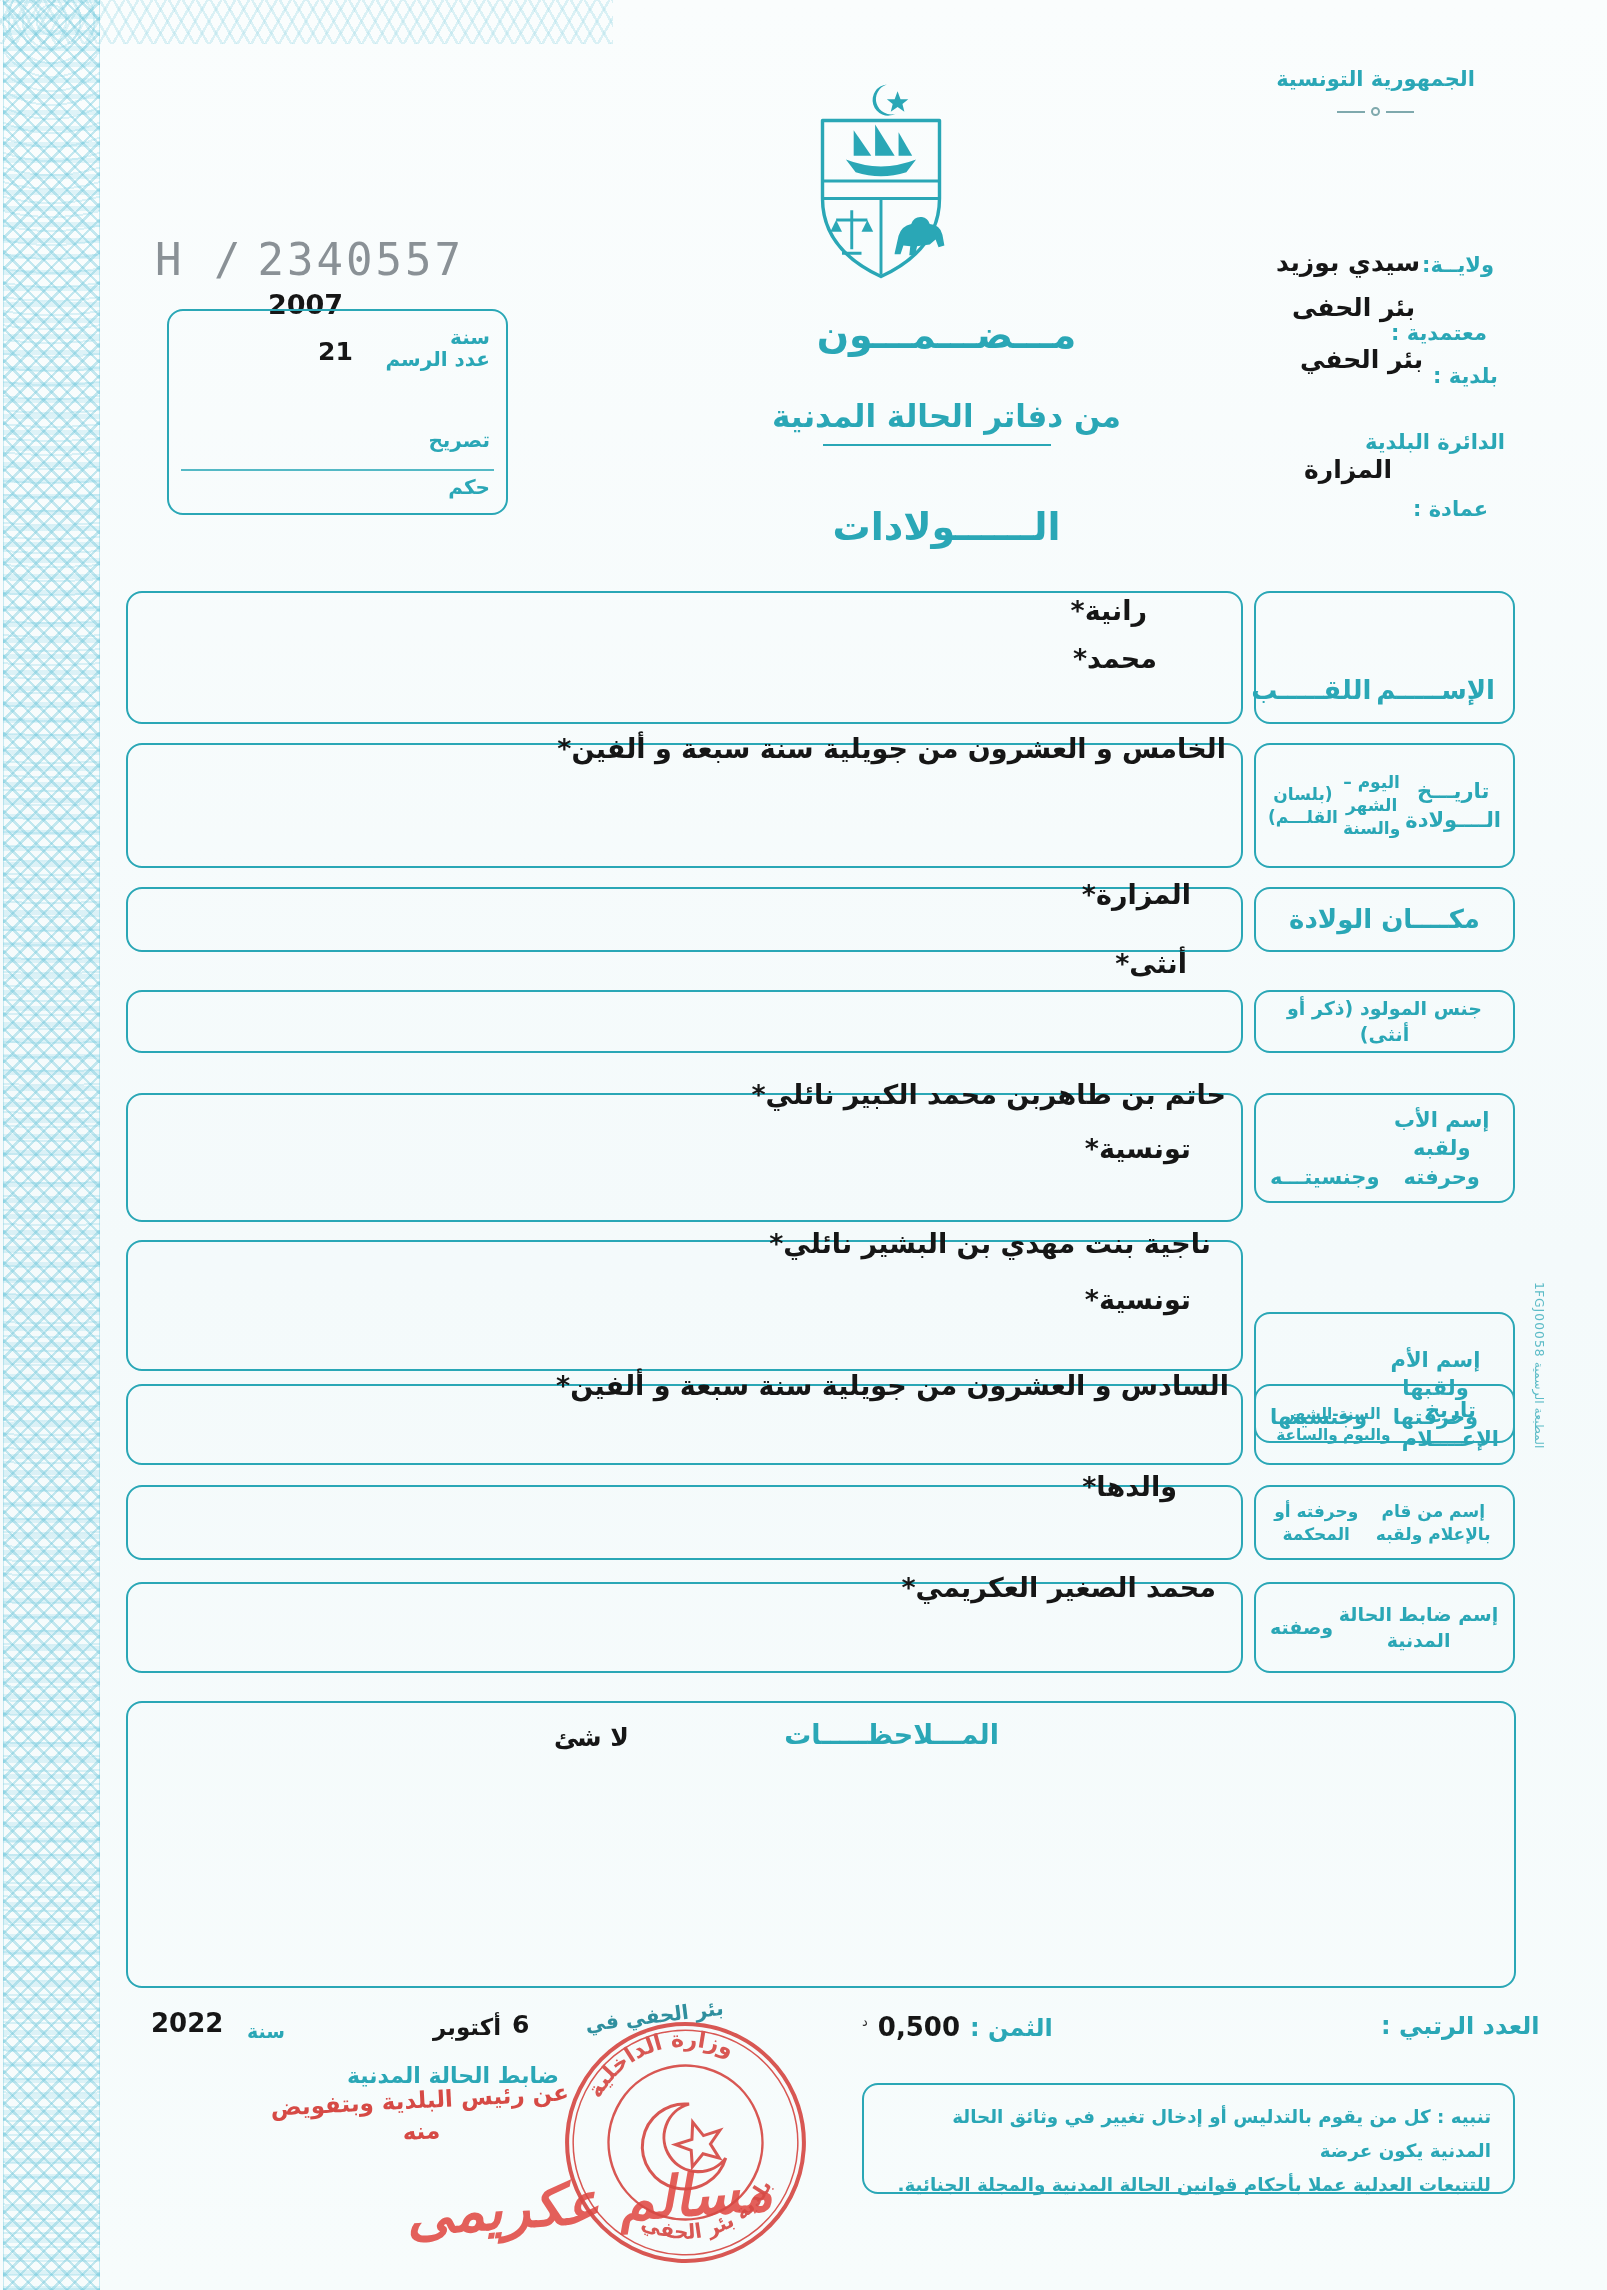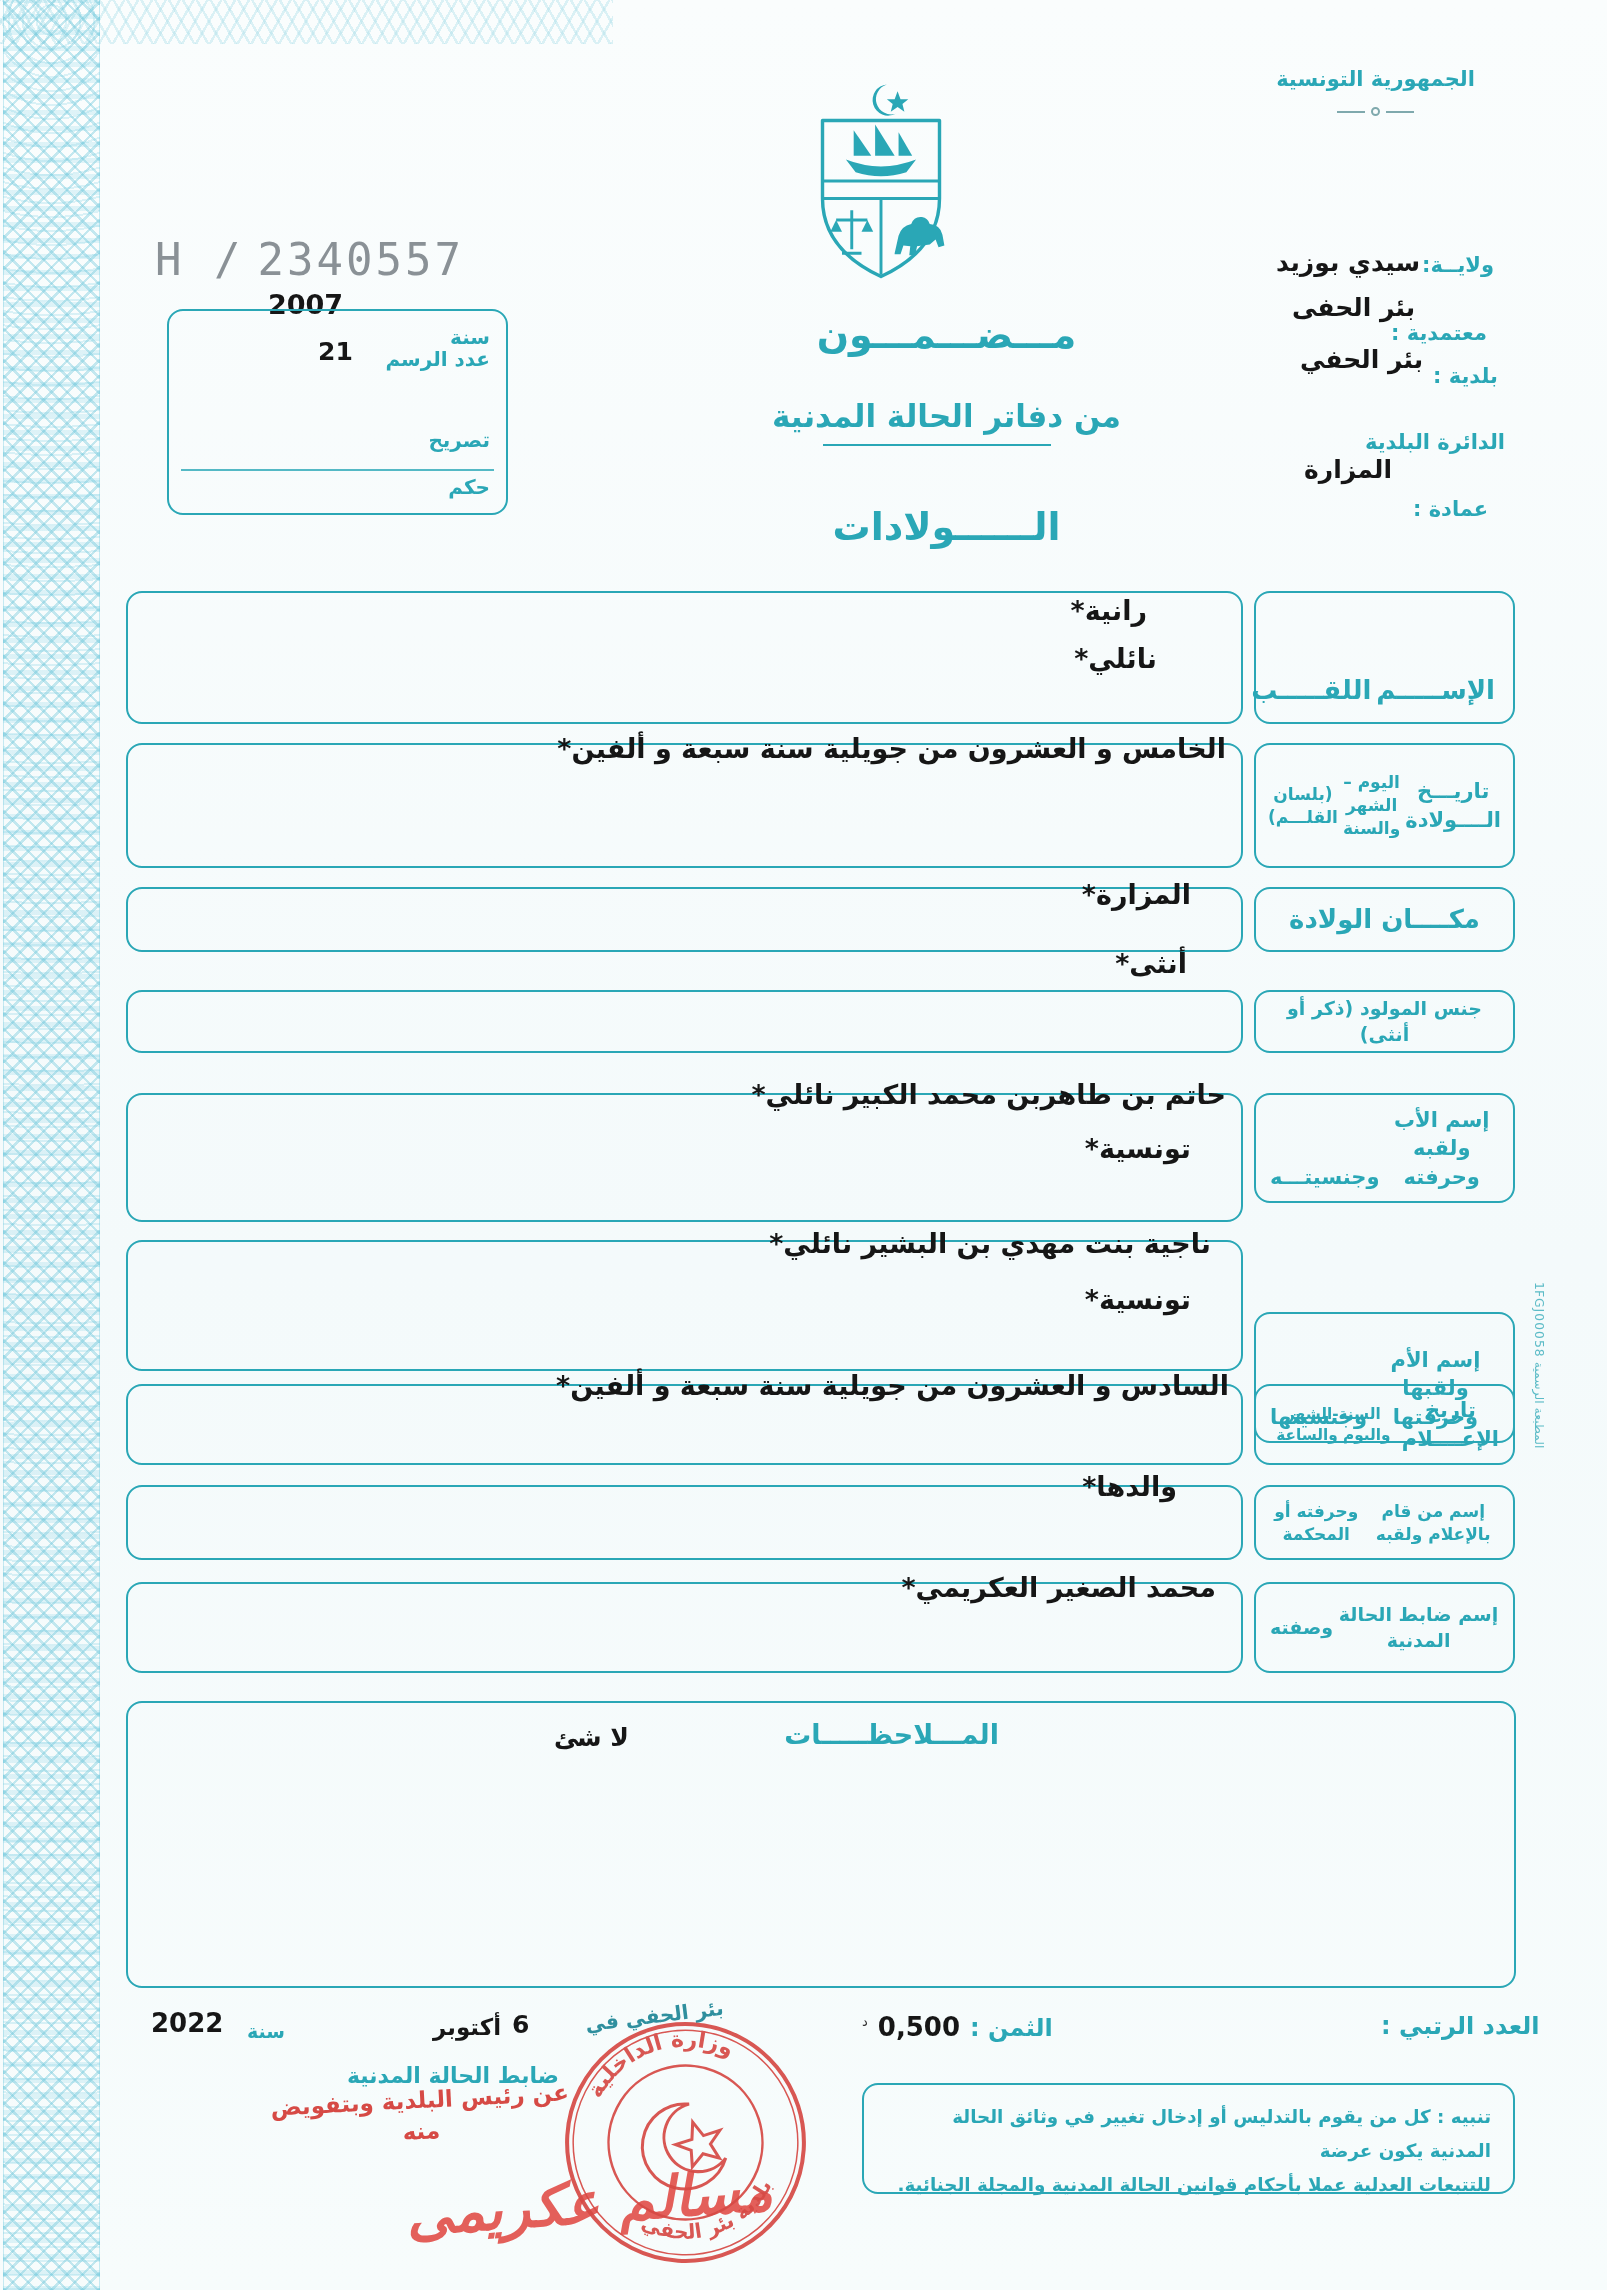--- a/index.html
+++ b/index.html
@@ -152,21 +152,21 @@
 
   <div class="abs title-wrap">
     <div class="title-1">مـــضـــمـــون</div>
     <div class="title-2">من دفاتر الحالة المدنية</div>
     <div class="title-2-line"></div>
     <div class="title-3">الــــــولادات</div>
   </div>
 
   <div class="box cbox" style="top:591px;height:133px">
     <div class="val" style="right:94px;top:2px">رانية*</div>
-    <div class="val" style="right:84px;top:50px">نائلي*</div>
+    <div class="val" style="right:84px;top:50px">محمد*</div>
   </div>
   <div class="box lbox between" style="top:591px;height:133px">
     <div class="lbl lbl-lg">الإســـــم</div>
     <div class="lbl lbl-lg">اللقـــــب</div>
   </div>
 
   <div class="box cbox" style="top:743px;height:125px">
     <div class="val" style="right:15px;top:-12px">الخامس و العشرون من جويلية سنة سبعة و ألفين*</div>
   </div>
   <div class="box lbox" style="top:743px;height:125px">

